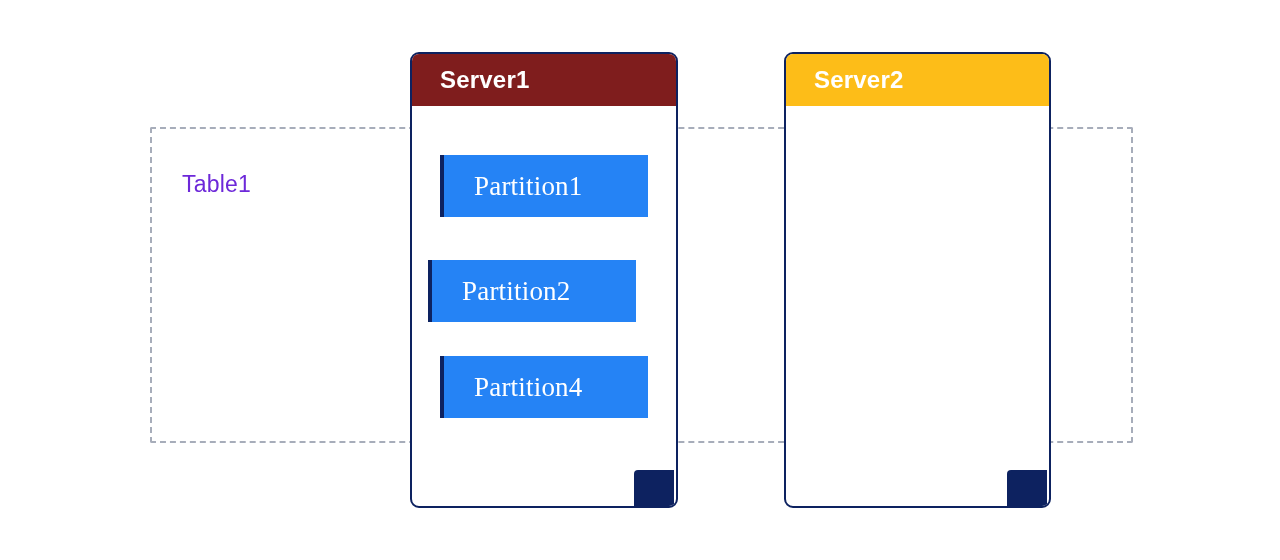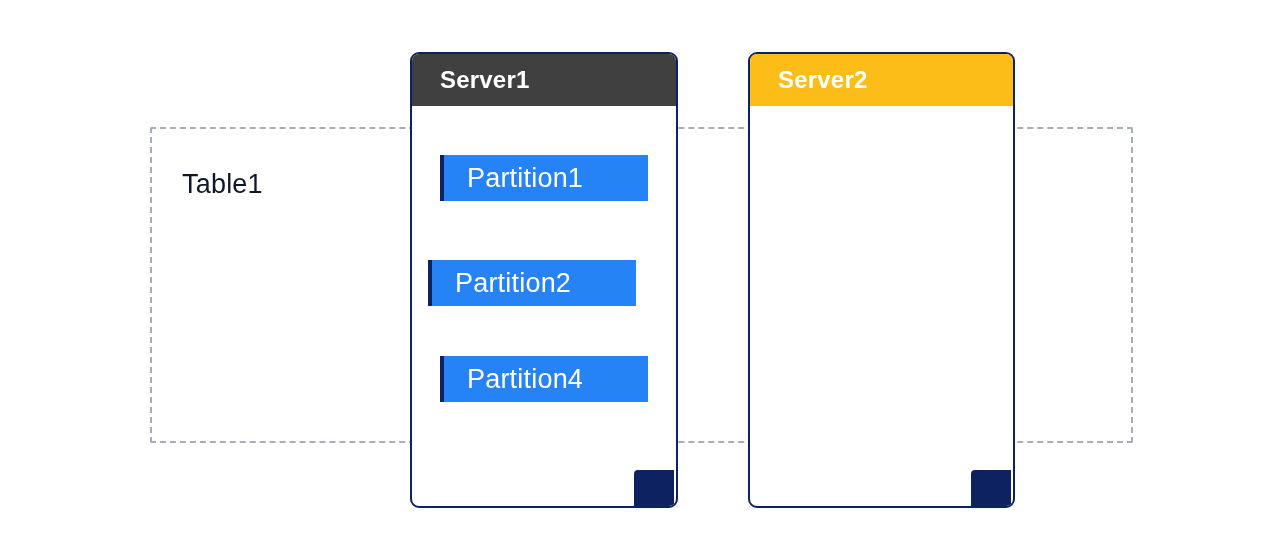--- a/index.html
+++ b/index.html
@@ -30,51 +30,51 @@
     height: 316px;
     border: 2px dashed #a7adba;
     border-radius: 2px;
     box-sizing: border-box;
     background: transparent;
   }
   .table-group-label {
     position: absolute;
     left: 182px;
     top: 166px;
-    font-size: 27px;
+    font-size: 23px;
     line-height: 36px;
-    color: #0f172a;
+    color: #6d28d9;
     letter-spacing: 0.2px;
     white-space: nowrap;
   }
 
   
   .server-card {
     position: absolute;
     box-sizing: border-box;
     background: #ffffff;
     border: 2.5px solid #0d2260;
     border-radius: 9px;
     overflow: hidden;
   }
   .server-card.server-1 { left: 410px; top: 52px; width: 268px; height: 456px; }
-  .server-card.server-2 { left: 748px; top: 52px; width: 267px; height: 456px; text-align: right; }
+  .server-card.server-2 { left: 784px; top: 52px; width: 267px; height: 456px; text-align: right; }
 
   .server-header {
     position: absolute;
     left: 0;
     top: 0;
     right: 0;
     height: 52px;
     display: flex;
     align-items: center;
     padding-left: 28px;
     box-sizing: border-box;
   }
-  .server-header.green  { background: #404040; }
+  .server-header.green  { background: #7f1d1d; }
   .server-header.yellow { background: #fdbd18; }
 
   .server-header-label {
     font-size: 24px;
     font-weight: bold;
     color: #ffffff;
     letter-spacing: 0.2px;
     white-space: nowrap;
   }
 
@@ -86,27 +86,28 @@
     width: 48px;
     height: 48px;
     pointer-events: none;
   }
   .fold-corner svg { display: block; }
 
   
   .partition-chip {
     position: absolute;
     width: 208px;
-    height: 46px;
+    height: 62px;
     background: #2583f5;
     border-left: 4px solid #0d2260;
     box-sizing: border-box;
     display: flex;
     align-items: center;
-    padding-left: 23px;
+    padding-left: 30px;
+    font-family: Liberation Serif, serif;
   }
   .partition-label {
     font-size: 27px;
     color: #ffffff;
     letter-spacing: 0.2px;
     white-space: nowrap;
   }
 
   
   .server-1 .slot-0 { left: 28px; top: 101px; }

